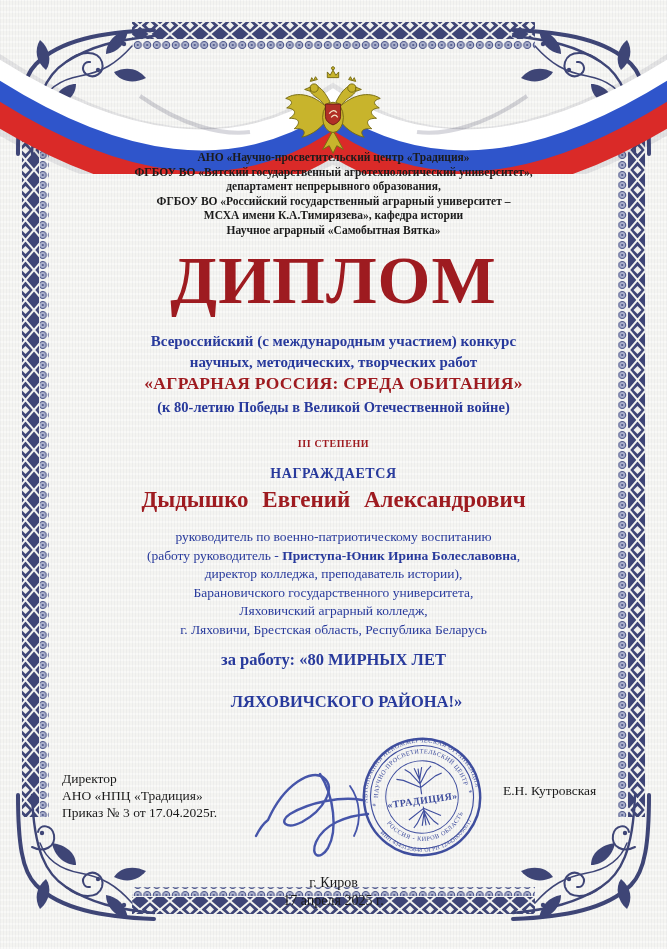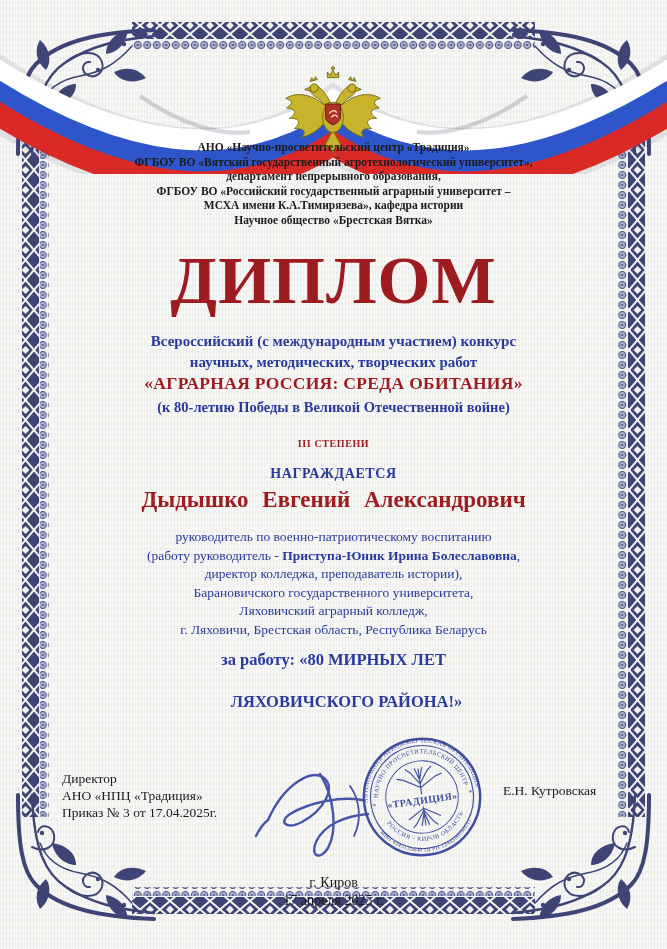--- a/index.html
+++ b/index.html
@@ -10,21 +10,21 @@
       repeating-linear-gradient(90deg, rgba(90,95,130,0.05) 0 1px, rgba(0,0,0,0) 1px 3px),
       repeating-linear-gradient(0deg, rgba(255,255,255,0.45) 0 2px, rgba(0,0,0,0) 2px 6px);
     font-family:"Liberation Serif","DejaVu Serif",serif;
     color:#1b1b1b;
   }
   .abs{position:absolute;left:0;right:0;text-align:center;}
   svg{display:block;}
   .border-layer{position:absolute;left:0;top:0;}
   .ribbon-layer{position:absolute;left:0;top:44px;}
   .eagle-layer{position:absolute;left:281px;top:54px;}
-  .org-header{top:140px;font-size:11.5px;font-weight:bold;line-height:14.6px;}
+  .org-header{top:150px;font-size:11.5px;font-weight:bold;line-height:14.6px;}
   .org-line{display:block;}
   .diploma-title{top:238px;margin:0;font-size:68px;line-height:84px;font-weight:bold;
     color:#9e1b20;letter-spacing:1px;}
   .contest-line{font-size:15px;font-weight:bold;color:#283a9c;line-height:21px;}
   .contest-l1{top:331px;}
   .contest-l2{top:352px;}
   .contest-name{top:373px;font-size:17.5px;font-weight:bold;color:#9e1b20;letter-spacing:.3px;}
   .dedication{top:399px;font-size:14.5px;font-weight:bold;color:#283a9c;}
   .degree{top:438px;font-size:10px;font-weight:bold;color:#9e1b20;letter-spacing:.6px;}
   .awarded{top:466px;font-size:14px;font-weight:bold;color:#283a9c;letter-spacing:.6px;}
@@ -134,21 +134,21 @@
       <path d="M-4,8 C-1,4 2,4 4,7 M-2,12 C1,9 3,9 5,12" stroke="#f3e8c8" stroke-width="1.3" fill="none"></path>
     </g>
   </svg>
 
   <div class="abs org-header">
     <span class="org-line">АНО «Научно-просветительский центр «Традиция»</span>
     <span class="org-line">ФГБОУ ВО «Вятский государственный агротехнологический университет»,</span>
     <span class="org-line">департамент непрерывного образования,</span>
     <span class="org-line">ФГБОУ ВО «Российский государственный аграрный университет –</span>
     <span class="org-line">МСХА имени К.А.Тимирязева», кафедра истории</span>
-    <span class="org-line">Научное общество «Брестская Вятка»</span>
+    <span class="org-line">Научное аграрный «Самобытная Вятка»</span>
   </div>
 
   <h1 class="abs diploma-title">ДИПЛОМ</h1>
 
   <div class="abs contest-line contest-l1">Всероссийский (с международным участием) конкурс</div>
   <div class="abs contest-line contest-l2">научных, методических, творческих работ</div>
   <div class="abs contest-name">«АГРАРНАЯ РОССИЯ: СРЕДА ОБИТАНИЯ»</div>
   <div class="abs dedication">(к 80-летию Победы в Великой Отечественной войне)</div>
 
   <div class="abs degree">III СТЕПЕНИ</div>

